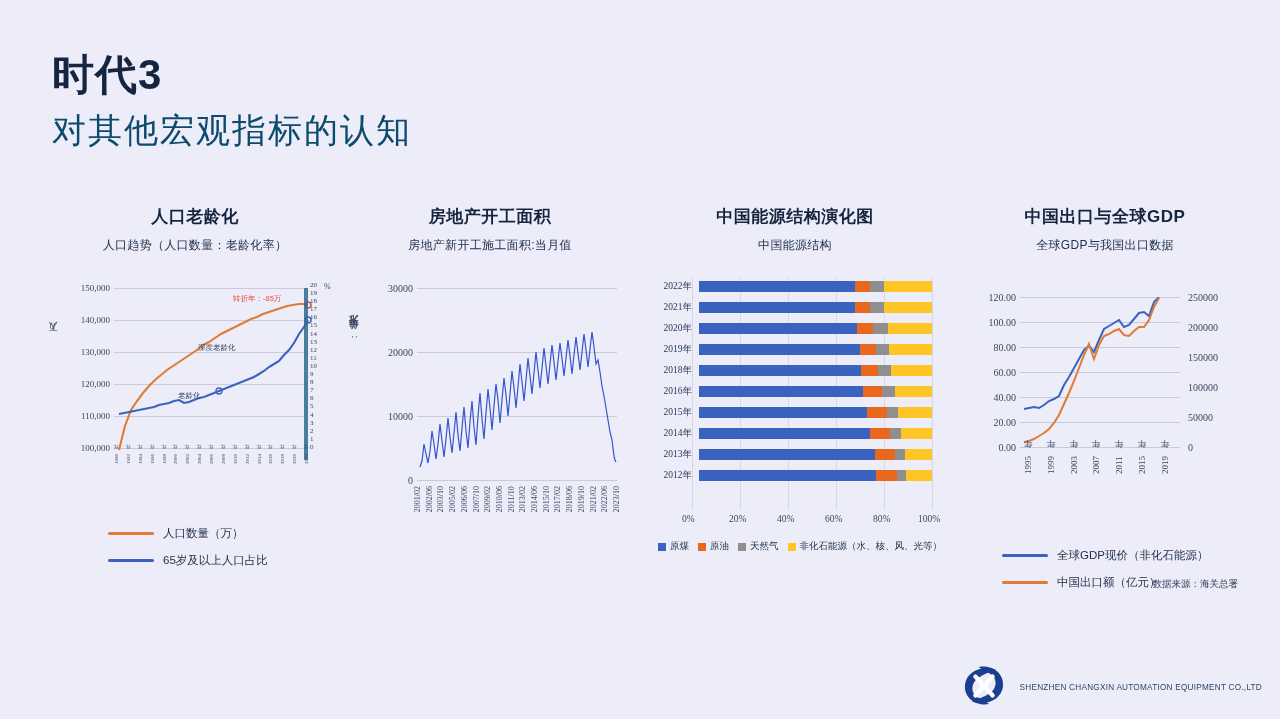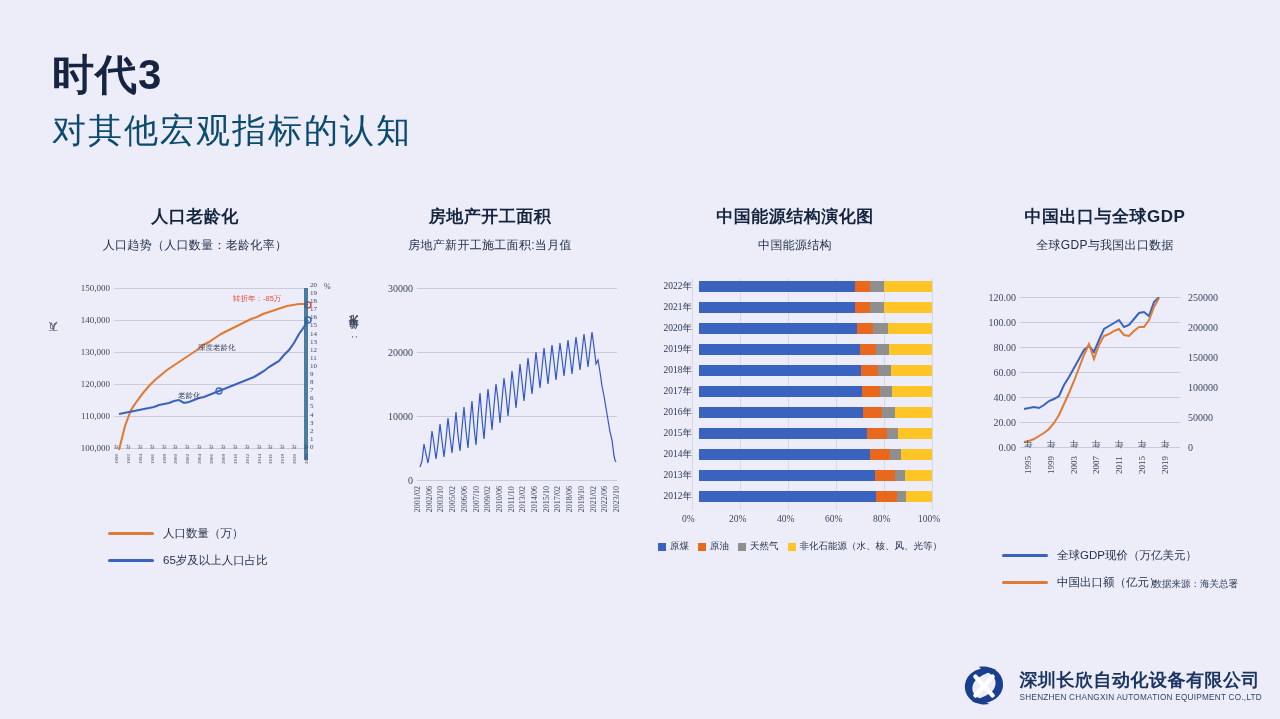--- a/index.html
+++ b/index.html
@@ -236,29 +236,20 @@
         <div class="bar-row">
           <div class="bar-lbl">2018年</div>
           <div class="bar-track">
             <div class="seg" style="width: 69.5%; background: rgb(58, 99, 192);"></div>
             <div class="seg" style="width: 7.2%; background: rgb(232, 105, 29);"></div>
             <div class="seg" style="width: 5.5%; background: rgb(143, 143, 143);"></div>
             <div class="seg" style="width: 17.8%; background: rgb(255, 196, 37);"></div>
           </div>
         </div>
         <div class="bar-row">
-          <div class="bar-lbl">2017年</div>
-          <div class="bar-track">
-            <div class="seg" style="width: 70%; background: rgb(58, 99, 192);"></div>
-            <div class="seg" style="width: 7.5%; background: rgb(232, 105, 29);"></div>
-            <div class="seg" style="width: 5.5%; background: rgb(143, 143, 143);"></div>
-            <div class="seg" style="width: 17%; background: rgb(255, 196, 37);"></div>
-          </div>
-        </div>
-        <div class="bar-row">
           <div class="bar-lbl">2016年</div>
           <div class="bar-track">
             <div class="seg" style="width: 70.5%; background: rgb(58, 99, 192);"></div>
             <div class="seg" style="width: 8%; background: rgb(232, 105, 29);"></div>
             <div class="seg" style="width: 5.5%; background: rgb(143, 143, 143);"></div>
             <div class="seg" style="width: 16%; background: rgb(255, 196, 37);"></div>
           </div>
         </div>
         <div class="bar-row">
           <div class="bar-lbl">2015年</div>
@@ -370,34 +361,33 @@
       <div class="ax vert" style="position:relative;font-size:9px;">2007年</div>
       <div class="ax vert" style="position:relative;font-size:9px;">2011年</div>
       <div class="ax vert" style="position:relative;font-size:9px;">2015年</div>
       <div class="ax vert" style="position:relative;font-size:9px;">2019年</div>
     </div>
   </div>
 
   <div style="margin-top:40px;padding-left:42px;">
     <div class="legend-row">
       <span class="legend-line" style="background:#3a63c0;"></span>
-      <span class="legend-txt">全球GDP现价（万亿美元）</span>
+      <span class="legend-txt">全球GDP现价（非化石能源）</span>
     </div>
     <div class="legend-row">
       <span class="legend-line" style="background:#e07b36;"></span>
       <span class="legend-txt">中国出口额（亿元）</span>
     </div>
   </div>
 </div>
 
 <div class="source-note">数据来源：海关总署</div>
 
 <div class="logo-wrap">
   <svg class="logo-mark" viewBox="0 0 60 58">
     <path d="M44 10 C28 4 10 12 8 27 C6 42 20 53 36 50 C30 45 24 44 20 40 C14 34 16 24 24 19 C30 15 38 13 44 10 Z" fill="#1b3f8f"></path>
     <path d="M16 47 C32 53 50 45 52 30 C54 15 40 4 24 7 C30 12 36 13 40 17 C46 23 44 33 36 38 C30 42 22 44 16 47 Z" fill="#1b3f8f"></path>
     <path d="M20 18 L40 40 M40 18 L20 40" stroke="#ffffff" stroke-width="5" fill="none" stroke-linecap="round"></path>
   </svg>
   <div>
-    <div class="logo-cn">深圳长欣自动化设备有限公司</div>
     <div class="logo-en">SHENZHEN CHANGXIN AUTOMATION EQUIPMENT CO.,LTD</div>
   </div>
 </div>
 
 </body></html>

